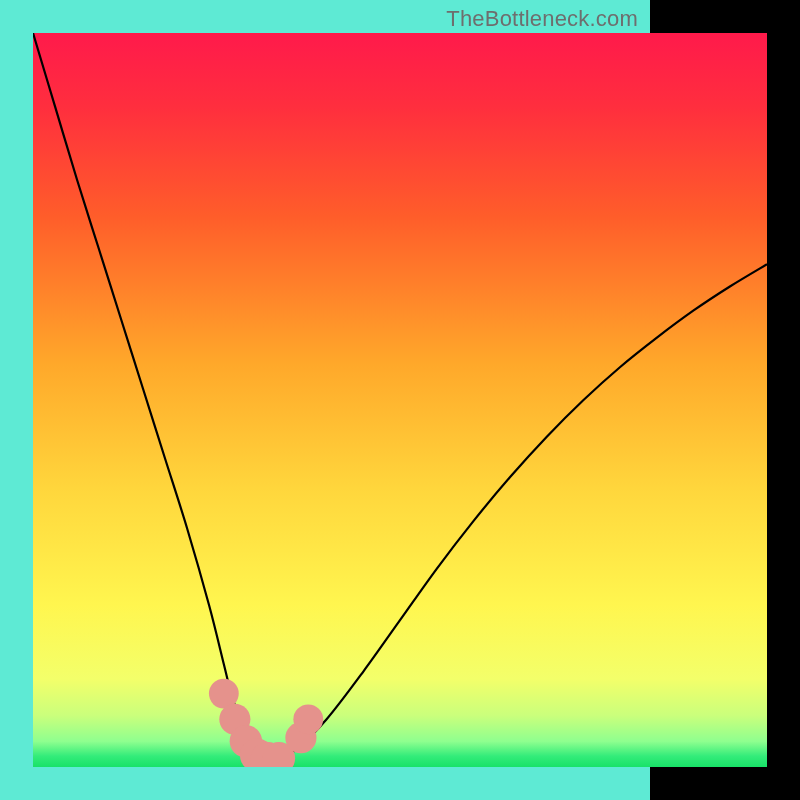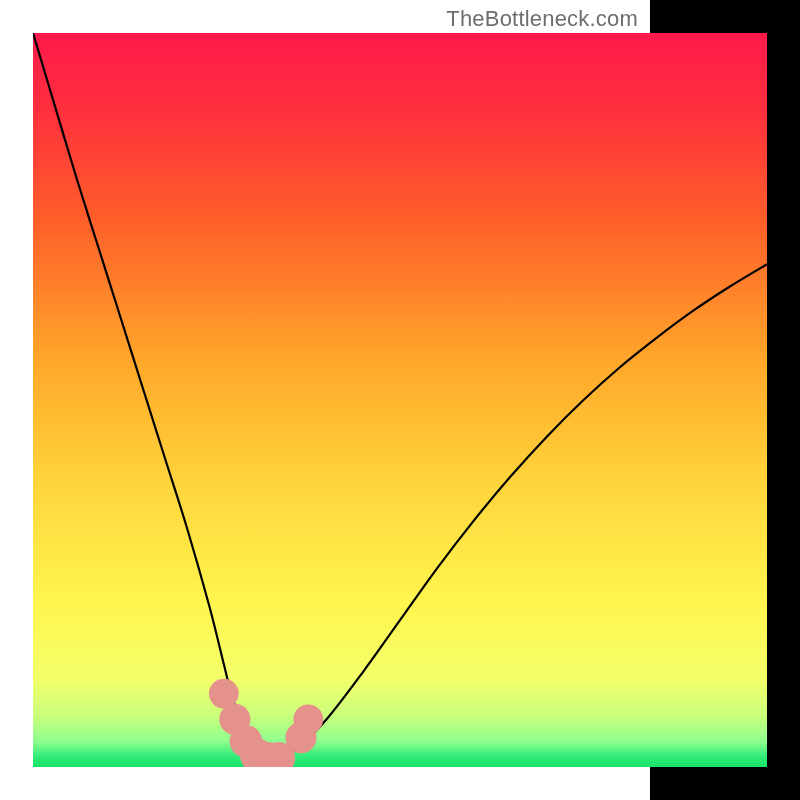--- a/index.html
+++ b/index.html
@@ -10,21 +10,21 @@
     background: #000;
     overflow: hidden;
     font-family: Arial, Helvetica, sans-serif;
   }
   .frame {
     position: absolute;
     top: 0;
     left: 0;
     width: 650px;
     height: 800px;
-    background: #ffffff;
+    background: #5eead4;
   }
   .plot-area {
     position: absolute;
     left: 33px;
     top: 33px;
     width: 734px;
     height: 734px;
     overflow: hidden;
   }
   .gradient {

